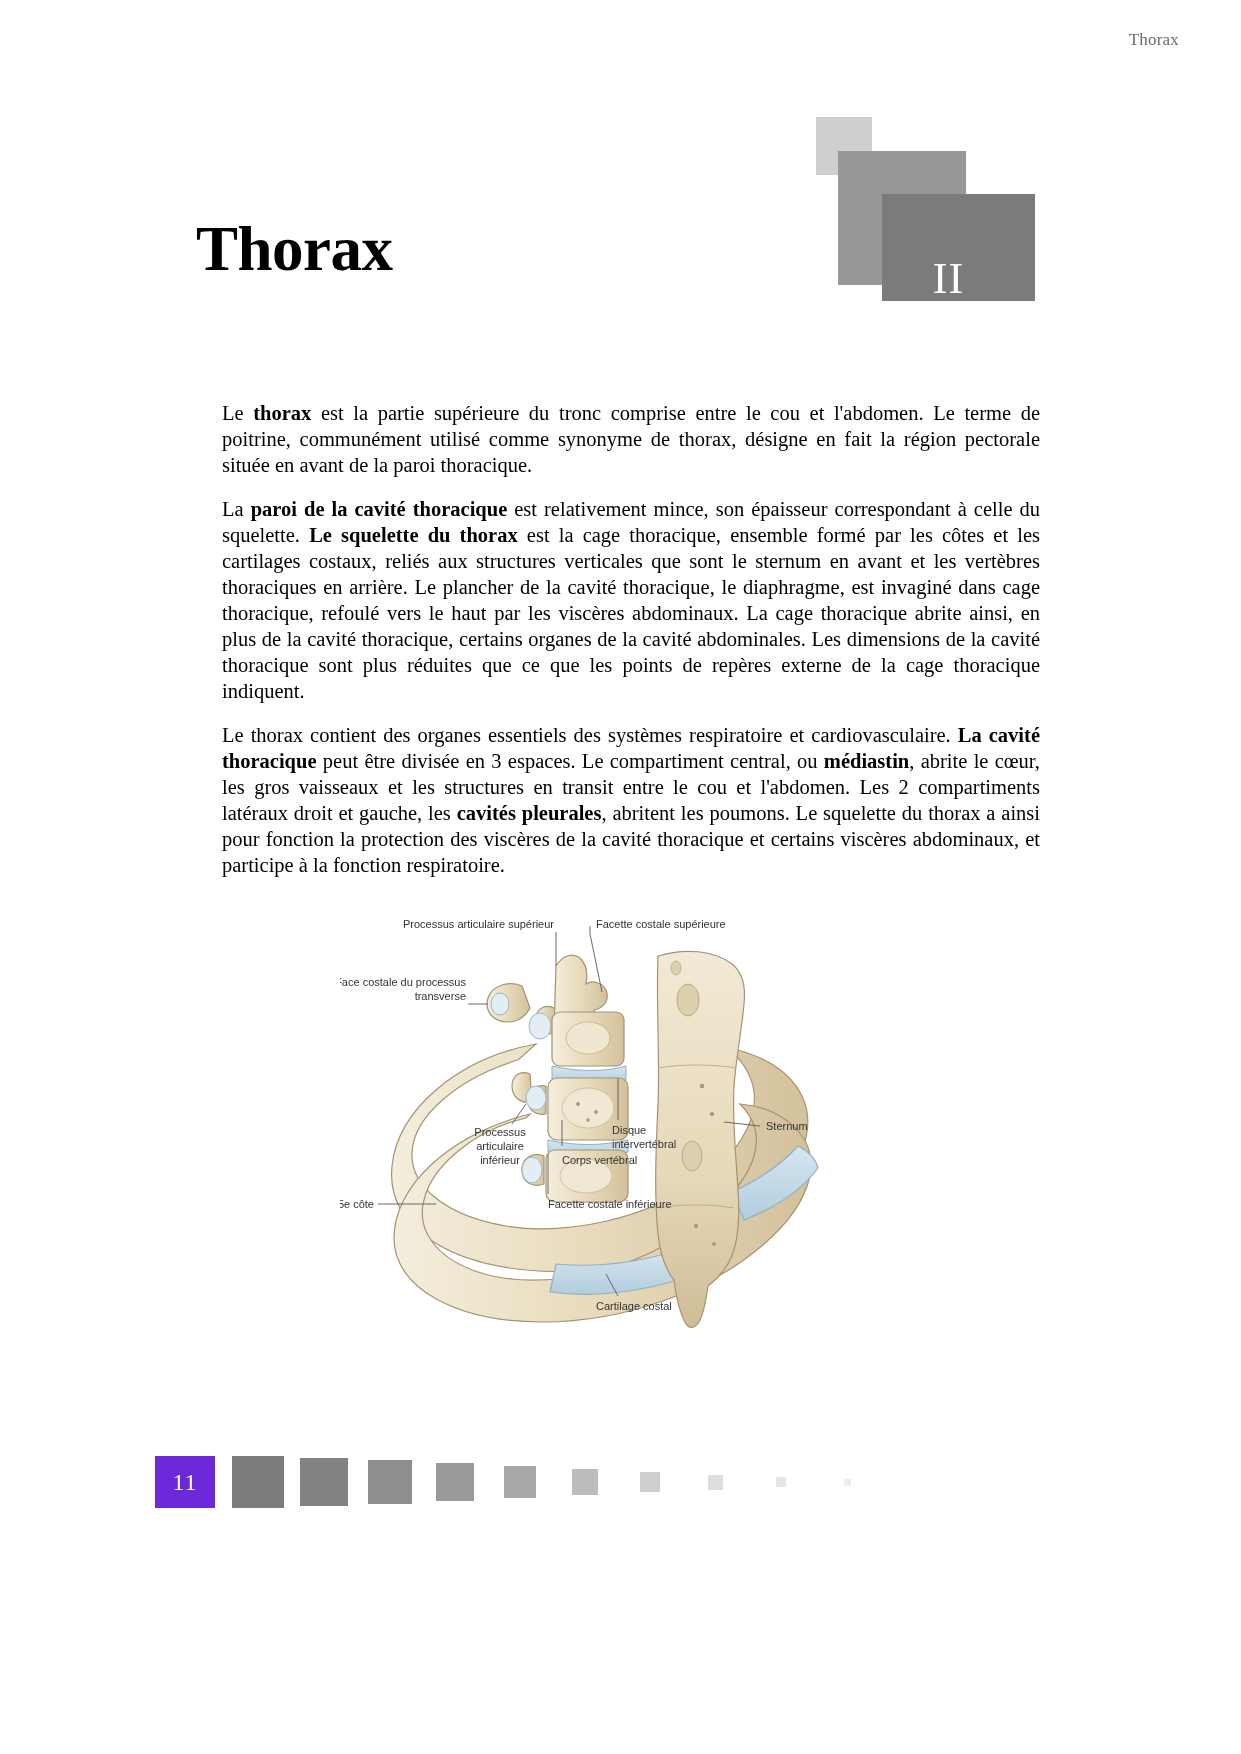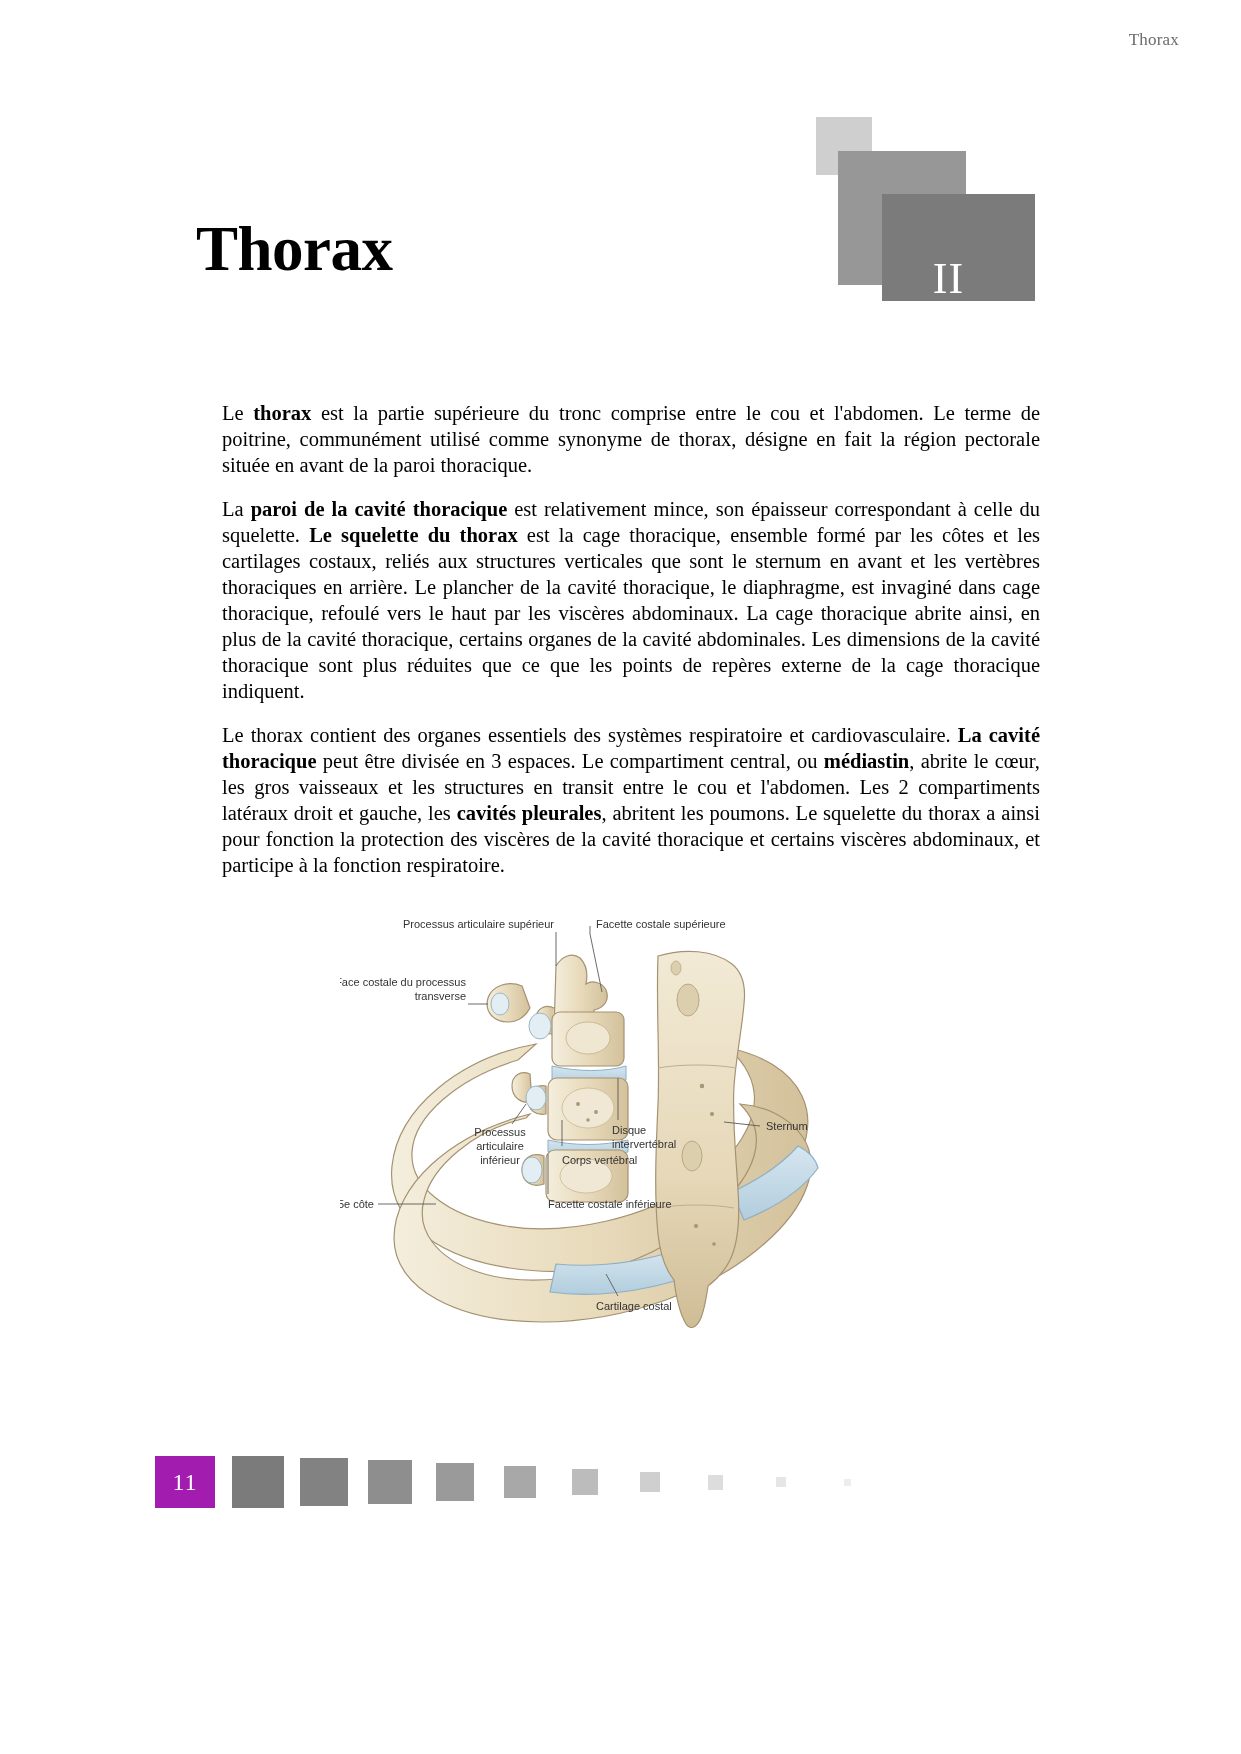--- a/index.html
+++ b/index.html
@@ -122,21 +122,21 @@
     top: 1440px;
     width: 1241px;
     height: 90px;
   }
   .page-number-box {
     position: absolute;
     left: 155px;
     top: 16px;
     width: 60px;
     height: 52px;
-    background: #a21caf;
+    background: #6d28d9;
     color: #ffffff;
     font-family: "Liberation Serif", serif;
     font-size: 24px;
     display: flex;
     align-items: center;
     justify-content: center;
     letter-spacing: 1px;
   }
   .fade-sq {
     position: absolute;

